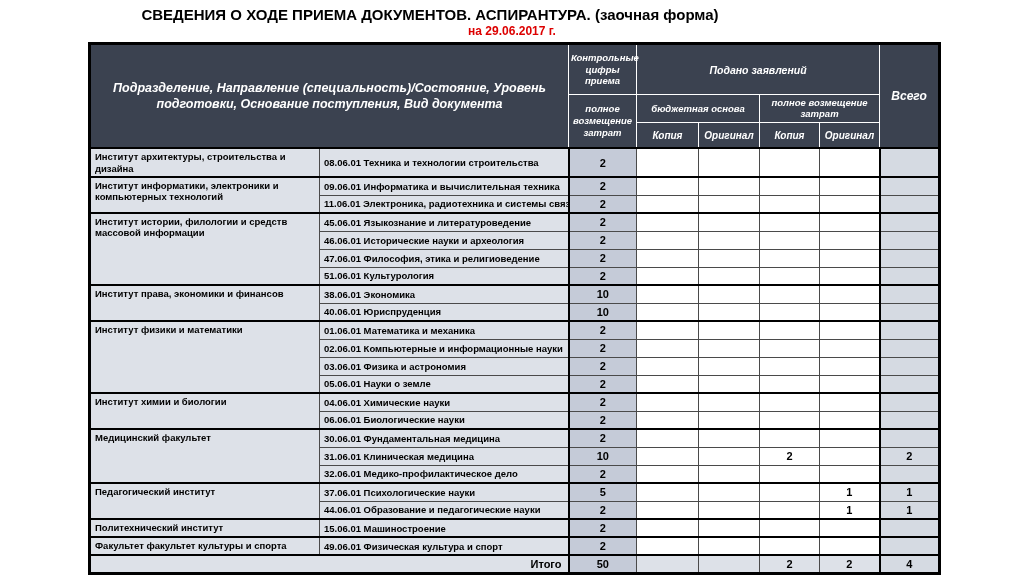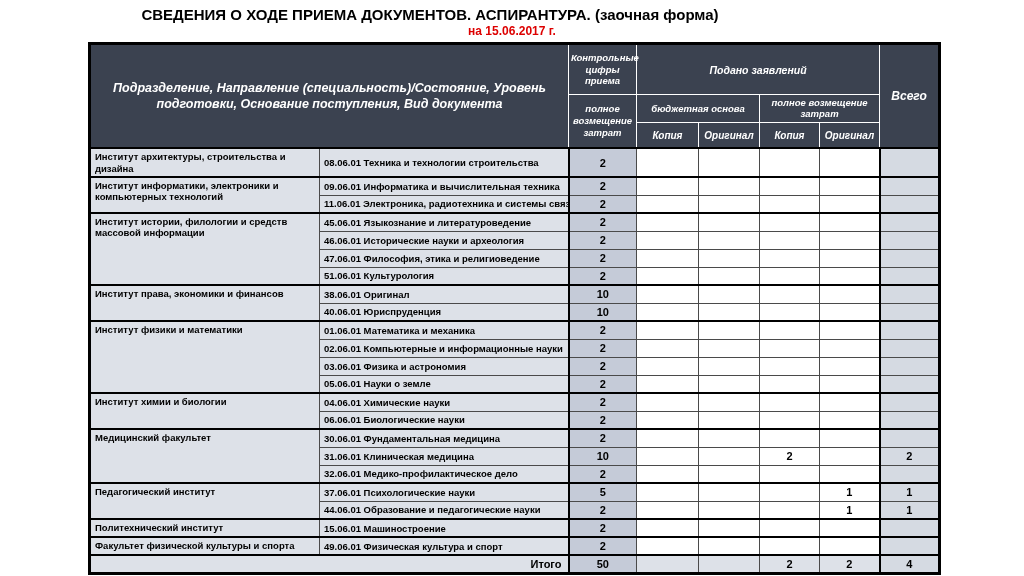--- a/index.html
+++ b/index.html
@@ -69,21 +69,21 @@
   td.c-total{ background: var(--total-bg); font-size: 11px; text-align: center; border-left: 2px solid #000; }
   tr.group-start td { border-top: 2px solid #000; }
   tr.itogo-row td { border-top: 2px solid #000; border-bottom: 2px solid #000; }
   tr.itogo-row td.itogo-label { background: var(--row-bg); text-align: right; font-size: 11px; padding-right: 6px; }
   tr.itogo-row td.c-app { background: var(--row-bg); }
 </style>
 </head>
 <body>
 
 <div class="title">СВЕДЕНИЯ О ХОДЕ ПРИЕМА ДОКУМЕНТОВ. АСПИРАНТУРА. (заочная форма)</div>
-<div class="date">на 15.06.2017 г.</div>
+<div class="date">на 29.06.2017 г.</div>
 
 <table class="report">
   <colgroup>
     <col style="width:230px">
       <col style="width:249px">
       <col style="width:68px">
     <col style="width:62px">
       <col style="width:61px">
       <col style="width:60px">
     <col style="width:60px">
@@ -170,21 +170,21 @@
         <td class="c-spec">51.06.01 Культурология</td>
         <td class="c-kcp">2</td>
         <td class="c-app"></td>
         <td class="c-app"></td>
         <td class="c-app"></td>
         <td class="c-app"></td>
         <td class="c-total"></td>
       </tr>
       <tr class="group-start">
         <td class="c-name" rowspan="2">Институт права, экономики и финансов</td>
-        <td class="c-spec">38.06.01 Оригинал</td>
+        <td class="c-spec">38.06.01 Экономика</td>
         <td class="c-kcp">10</td>
         <td class="c-app"></td>
         <td class="c-app"></td>
         <td class="c-app"></td>
         <td class="c-app"></td>
         <td class="c-total"></td>
       </tr>
       <tr>
         <td class="c-spec">40.06.01 Юриспруденция</td>
         <td class="c-kcp">10</td>
@@ -301,21 +301,21 @@
         <td class="c-name" rowspan="1">Политехнический институт</td>
         <td class="c-spec">15.06.01 Машиностроение</td>
         <td class="c-kcp">2</td>
         <td class="c-app"></td>
         <td class="c-app"></td>
         <td class="c-app"></td>
         <td class="c-app"></td>
         <td class="c-total"></td>
       </tr>
       <tr class="group-start">
-        <td class="c-name" rowspan="1">Факультет физической культуры и спорта</td>
+        <td class="c-name" rowspan="1">Факультет факультет культуры и спорта</td>
         <td class="c-spec">49.06.01 Физическая культура и спорт</td>
         <td class="c-kcp">2</td>
         <td class="c-app"></td>
         <td class="c-app"></td>
         <td class="c-app"></td>
         <td class="c-app"></td>
         <td class="c-total"></td>
       </tr>
       <tr class="itogo-row">
         <td class="itogo-label" colspan="2">Итого</td>

